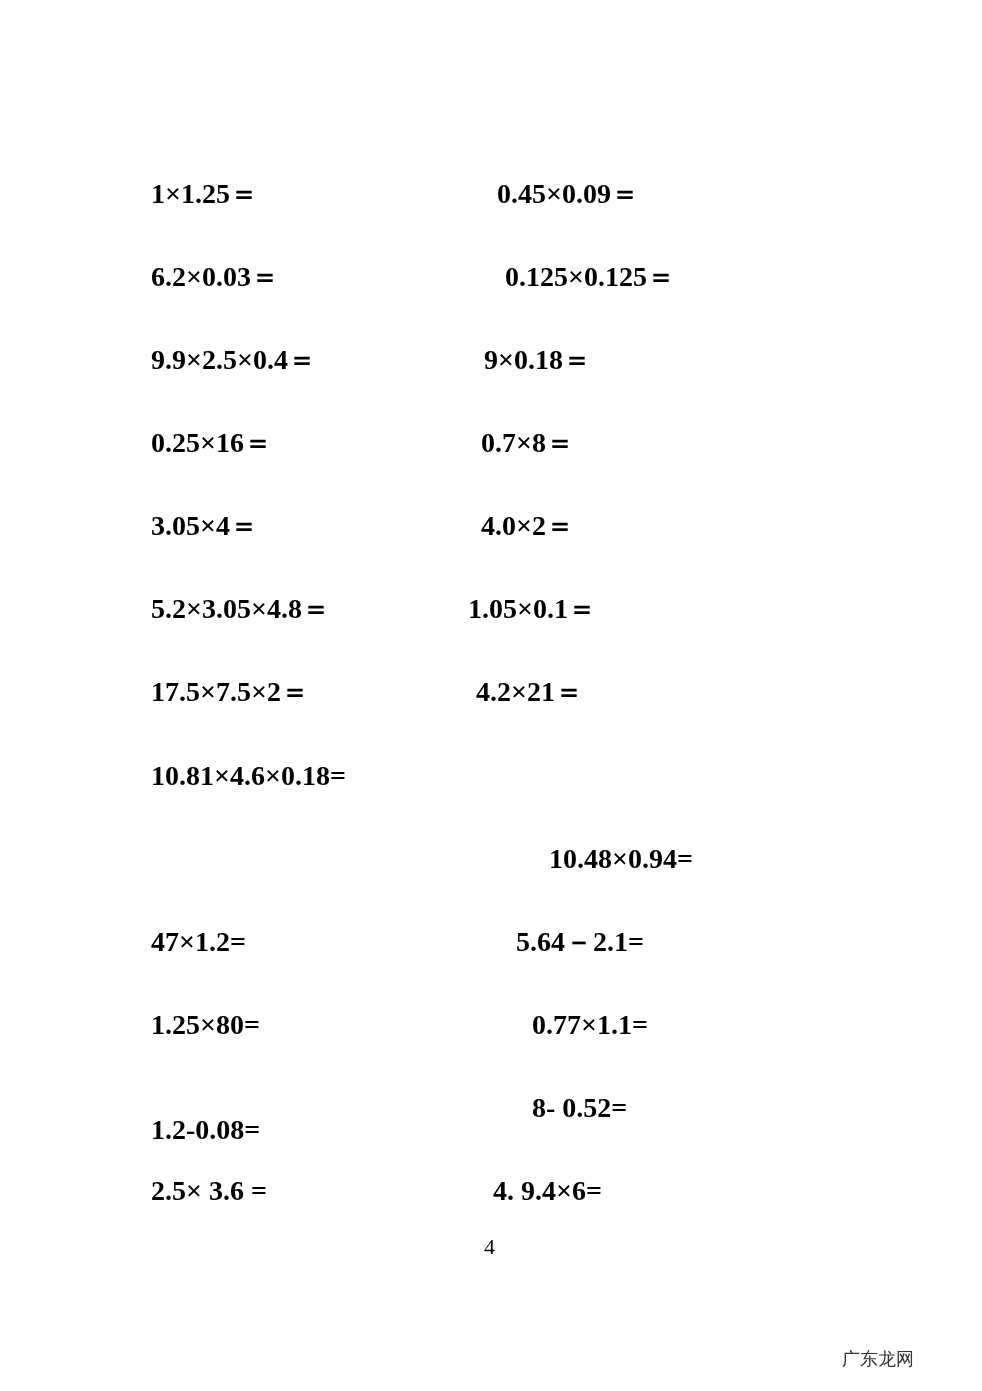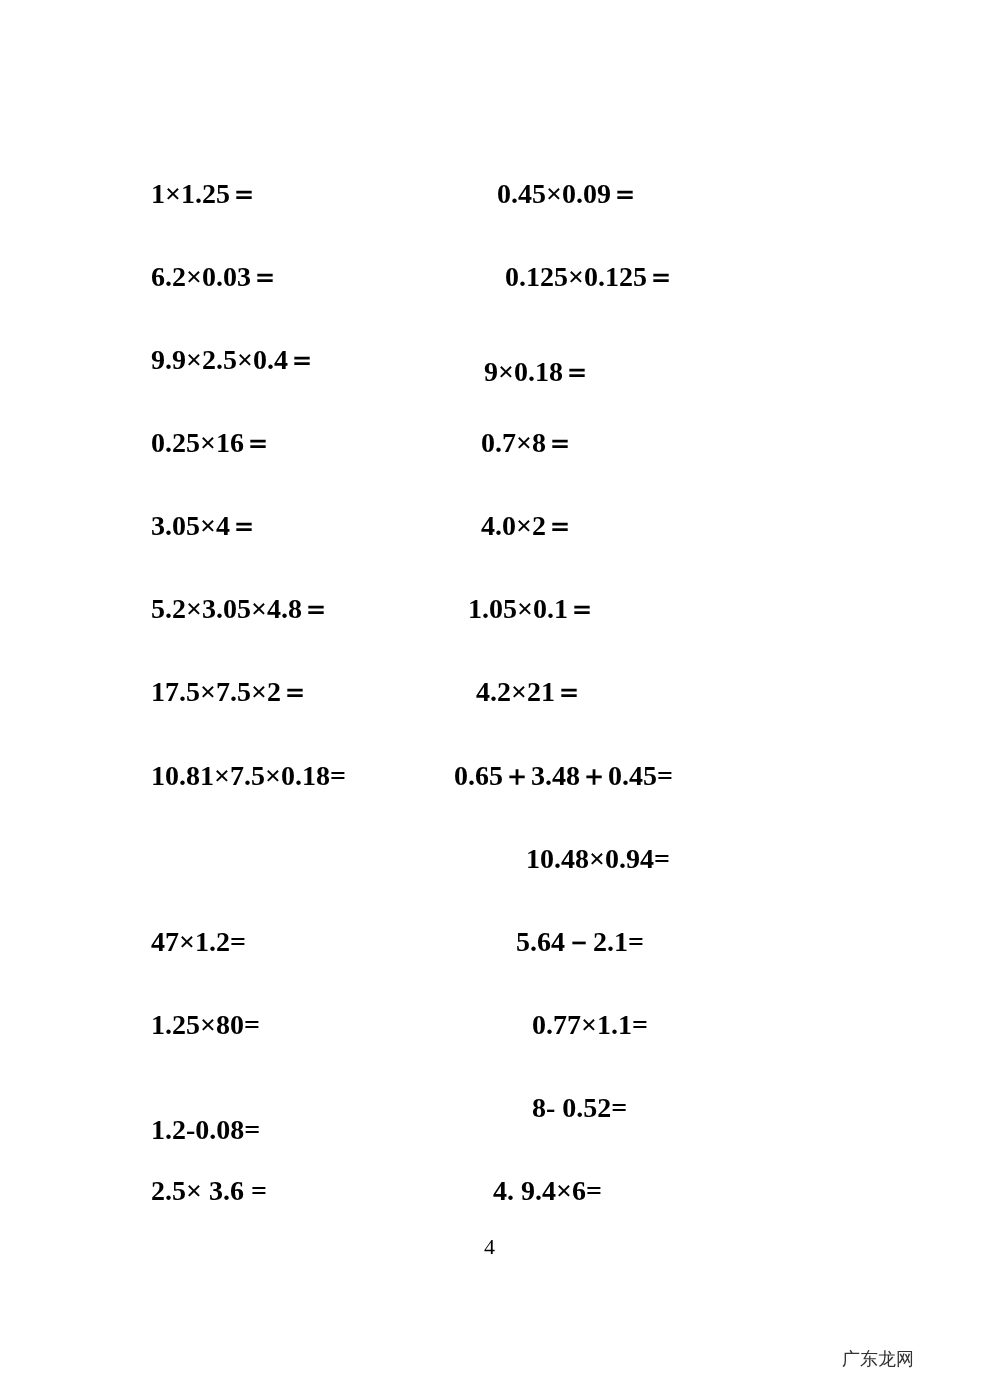--- a/index.html
+++ b/index.html
@@ -37,38 +37,37 @@
 
 <div class="page">
 
   <div class="problem" style="left:151px; top:180px;">1×1.25＝</div>
   <div class="problem" style="left:497px; top:180px;">0.45×0.09＝</div>
 
   <div class="problem" style="left:151px; top:263px;">6.2×0.03＝</div>
   <div class="problem" style="left:505px; top:263px;">0.125×0.125＝</div>
 
   <div class="problem" style="left:151px; top:346px;">9.9×2.5×0.4＝</div>
-  <div class="problem" style="left:484px; top:358px;">9×0.18＝</div>
+  <div class="problem" style="left:484px; top:346px;">9×0.18＝</div>
 
   <div class="problem" style="left:151px; top:429px;">0.25×16＝</div>
   <div class="problem" style="left:481px; top:429px;">0.7×8＝</div>
 
   <div class="problem" style="left:151px; top:512px;">3.05×4＝</div>
   <div class="problem" style="left:481px; top:512px;">4.0×2＝</div>
 
   <div class="problem" style="left:151px; top:595px;">5.2×3.05×4.8＝</div>
   <div class="problem" style="left:468px; top:595px;">1.05×0.1＝</div>
 
   <div class="problem" style="left:151px; top:678px;">17.5×7.5×2＝</div>
   <div class="problem" style="left:476px; top:678px;">4.2×21＝</div>
 
-  <div class="problem" style="left:151px; top:762px;">10.81×7.5×0.18=</div>
-  <div class="problem" style="left:454px; top:762px;">0.65＋3.48＋0.45=</div>
+  <div class="problem" style="left:151px; top:762px;">10.81×4.6×0.18=</div>
 
-  <div class="problem" style="left:526px; top:845px;">10.48×0.94=</div>
+  <div class="problem" style="left:549px; top:845px;">10.48×0.94=</div>
 
   <div class="problem" style="left:151px; top:928px;">47×1.2=</div>
   <div class="problem" style="left:516px; top:928px;">5.64－2.1=</div>
 
   <div class="problem" style="left:151px; top:1011px;">1.25×80=</div>
   <div class="problem" style="left:532px; top:1011px;">0.77×1.1=</div>
 
   <div class="problem" style="left:151px; top:1094px;margin-top:22px;">1.2-0.08=</div>
   <div class="problem" style="left:532px; top:1094px;">8- 0.52=</div>
 

